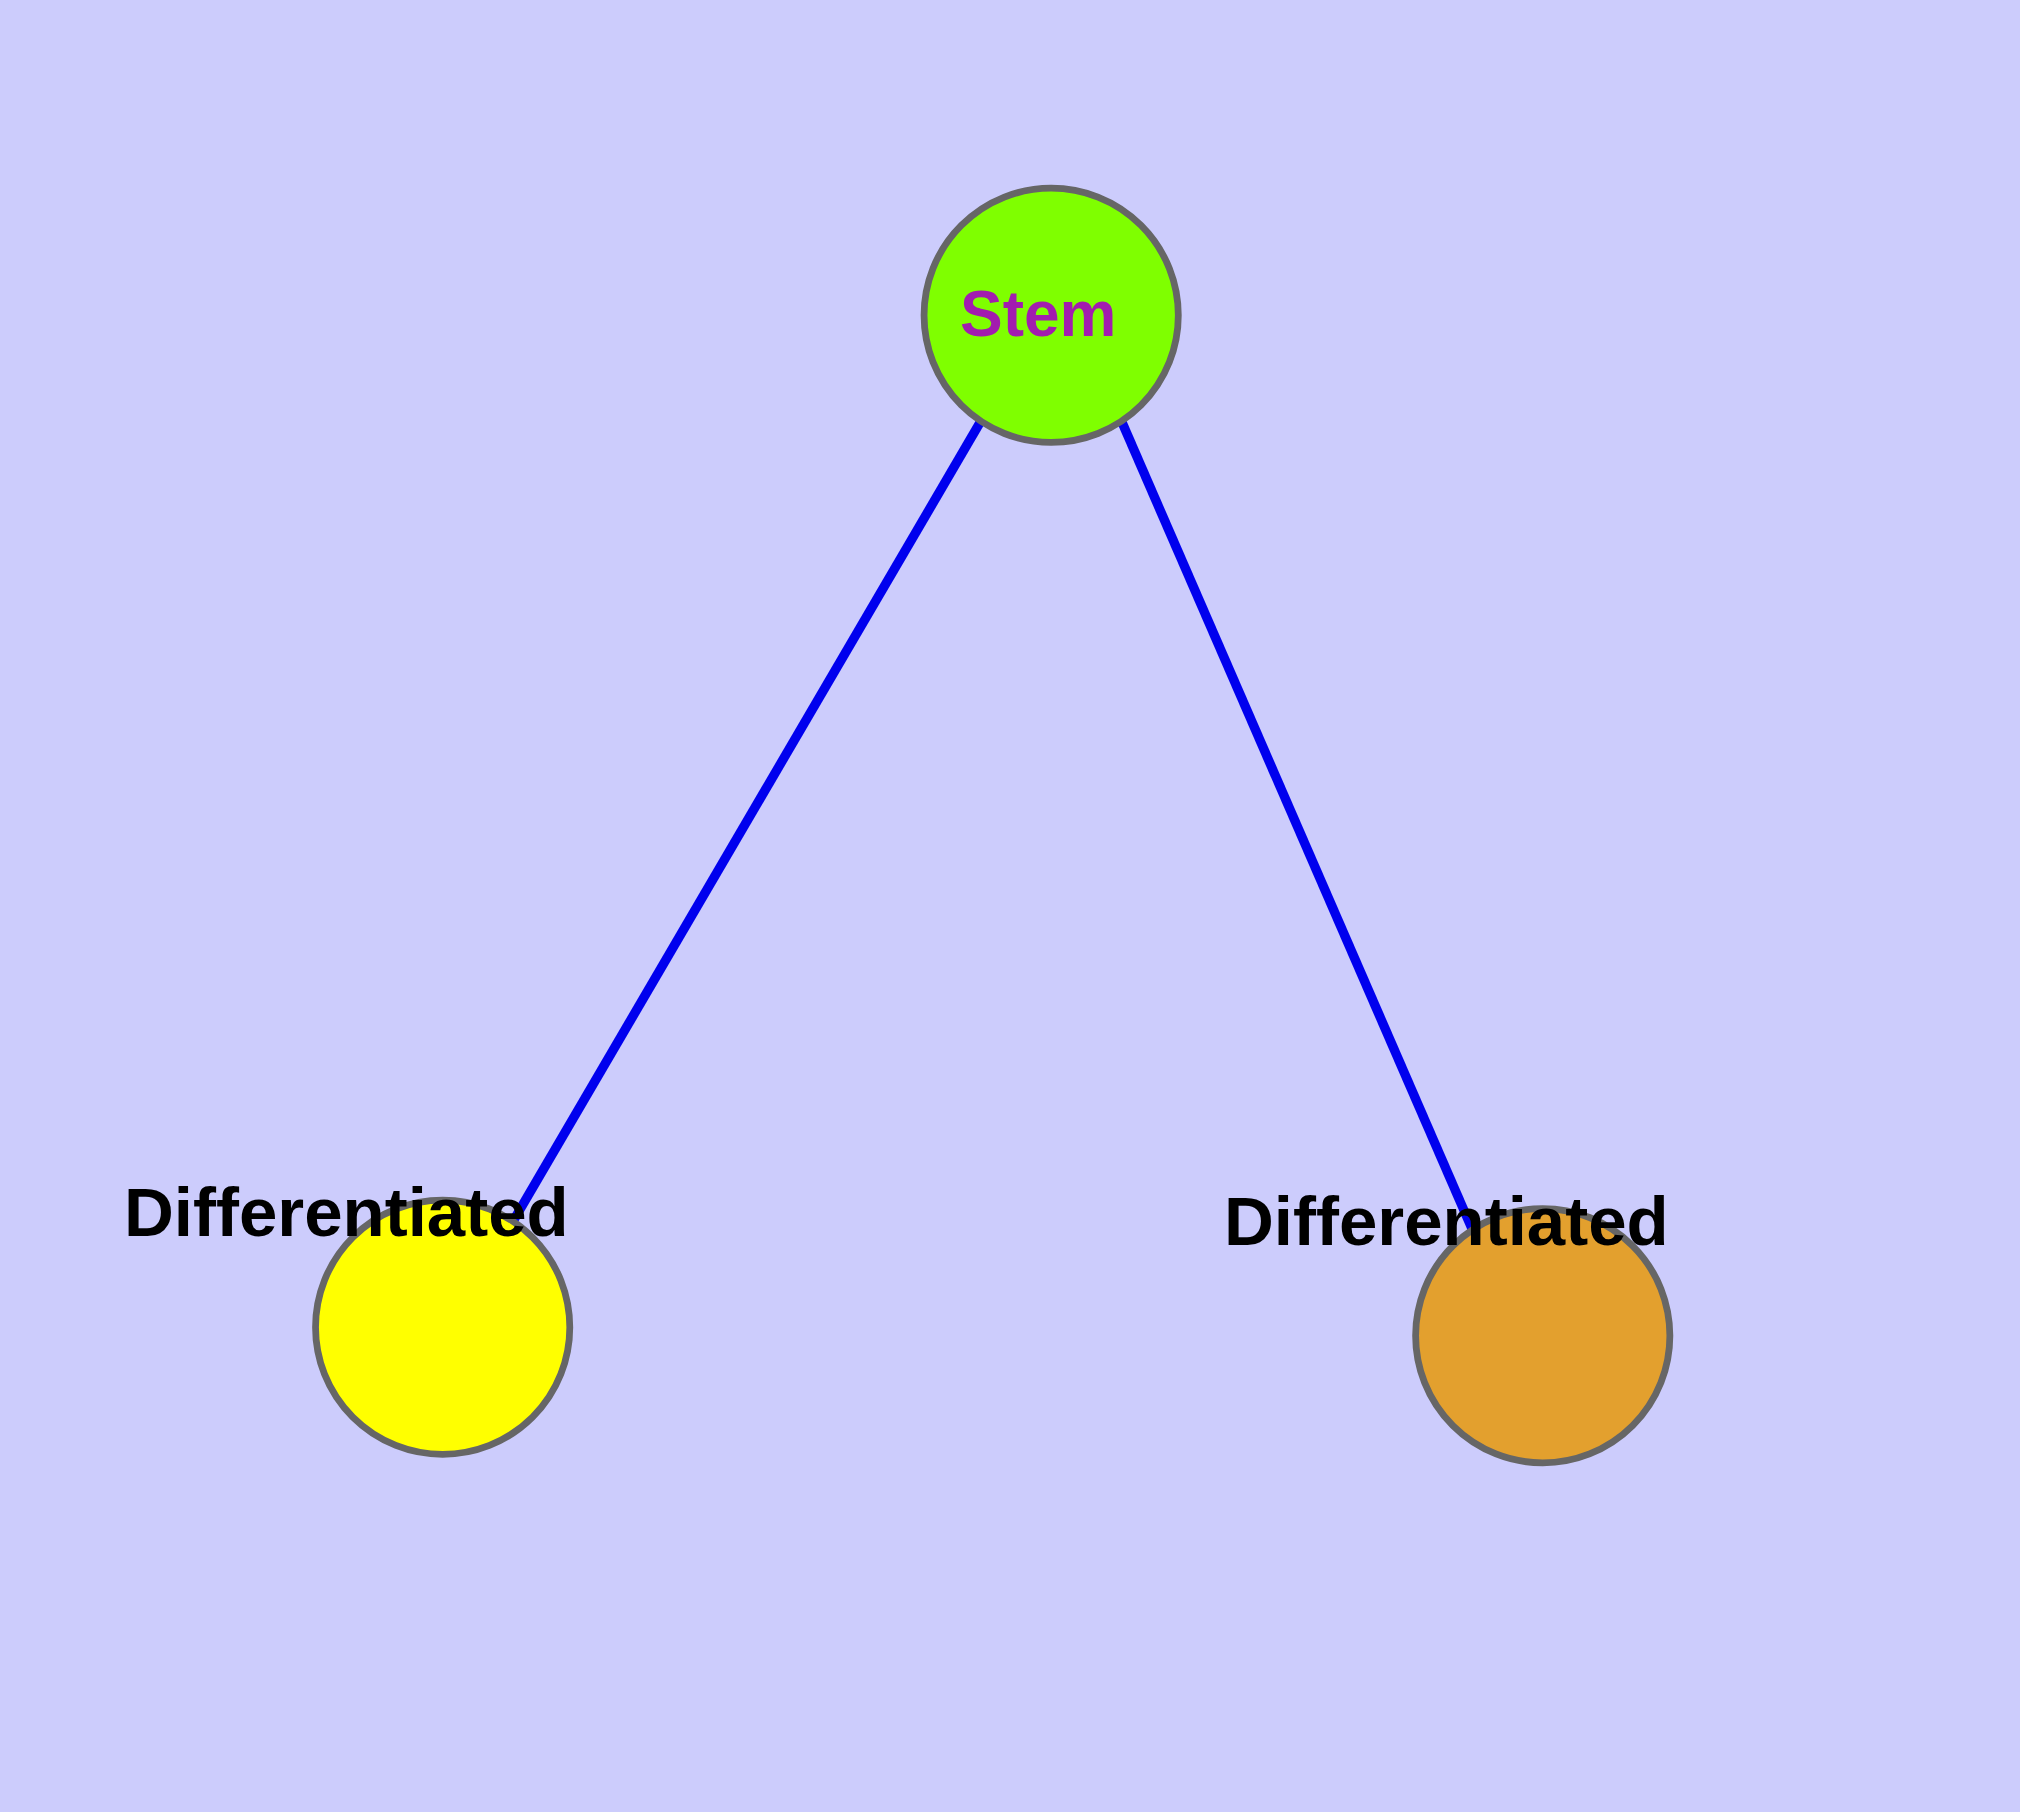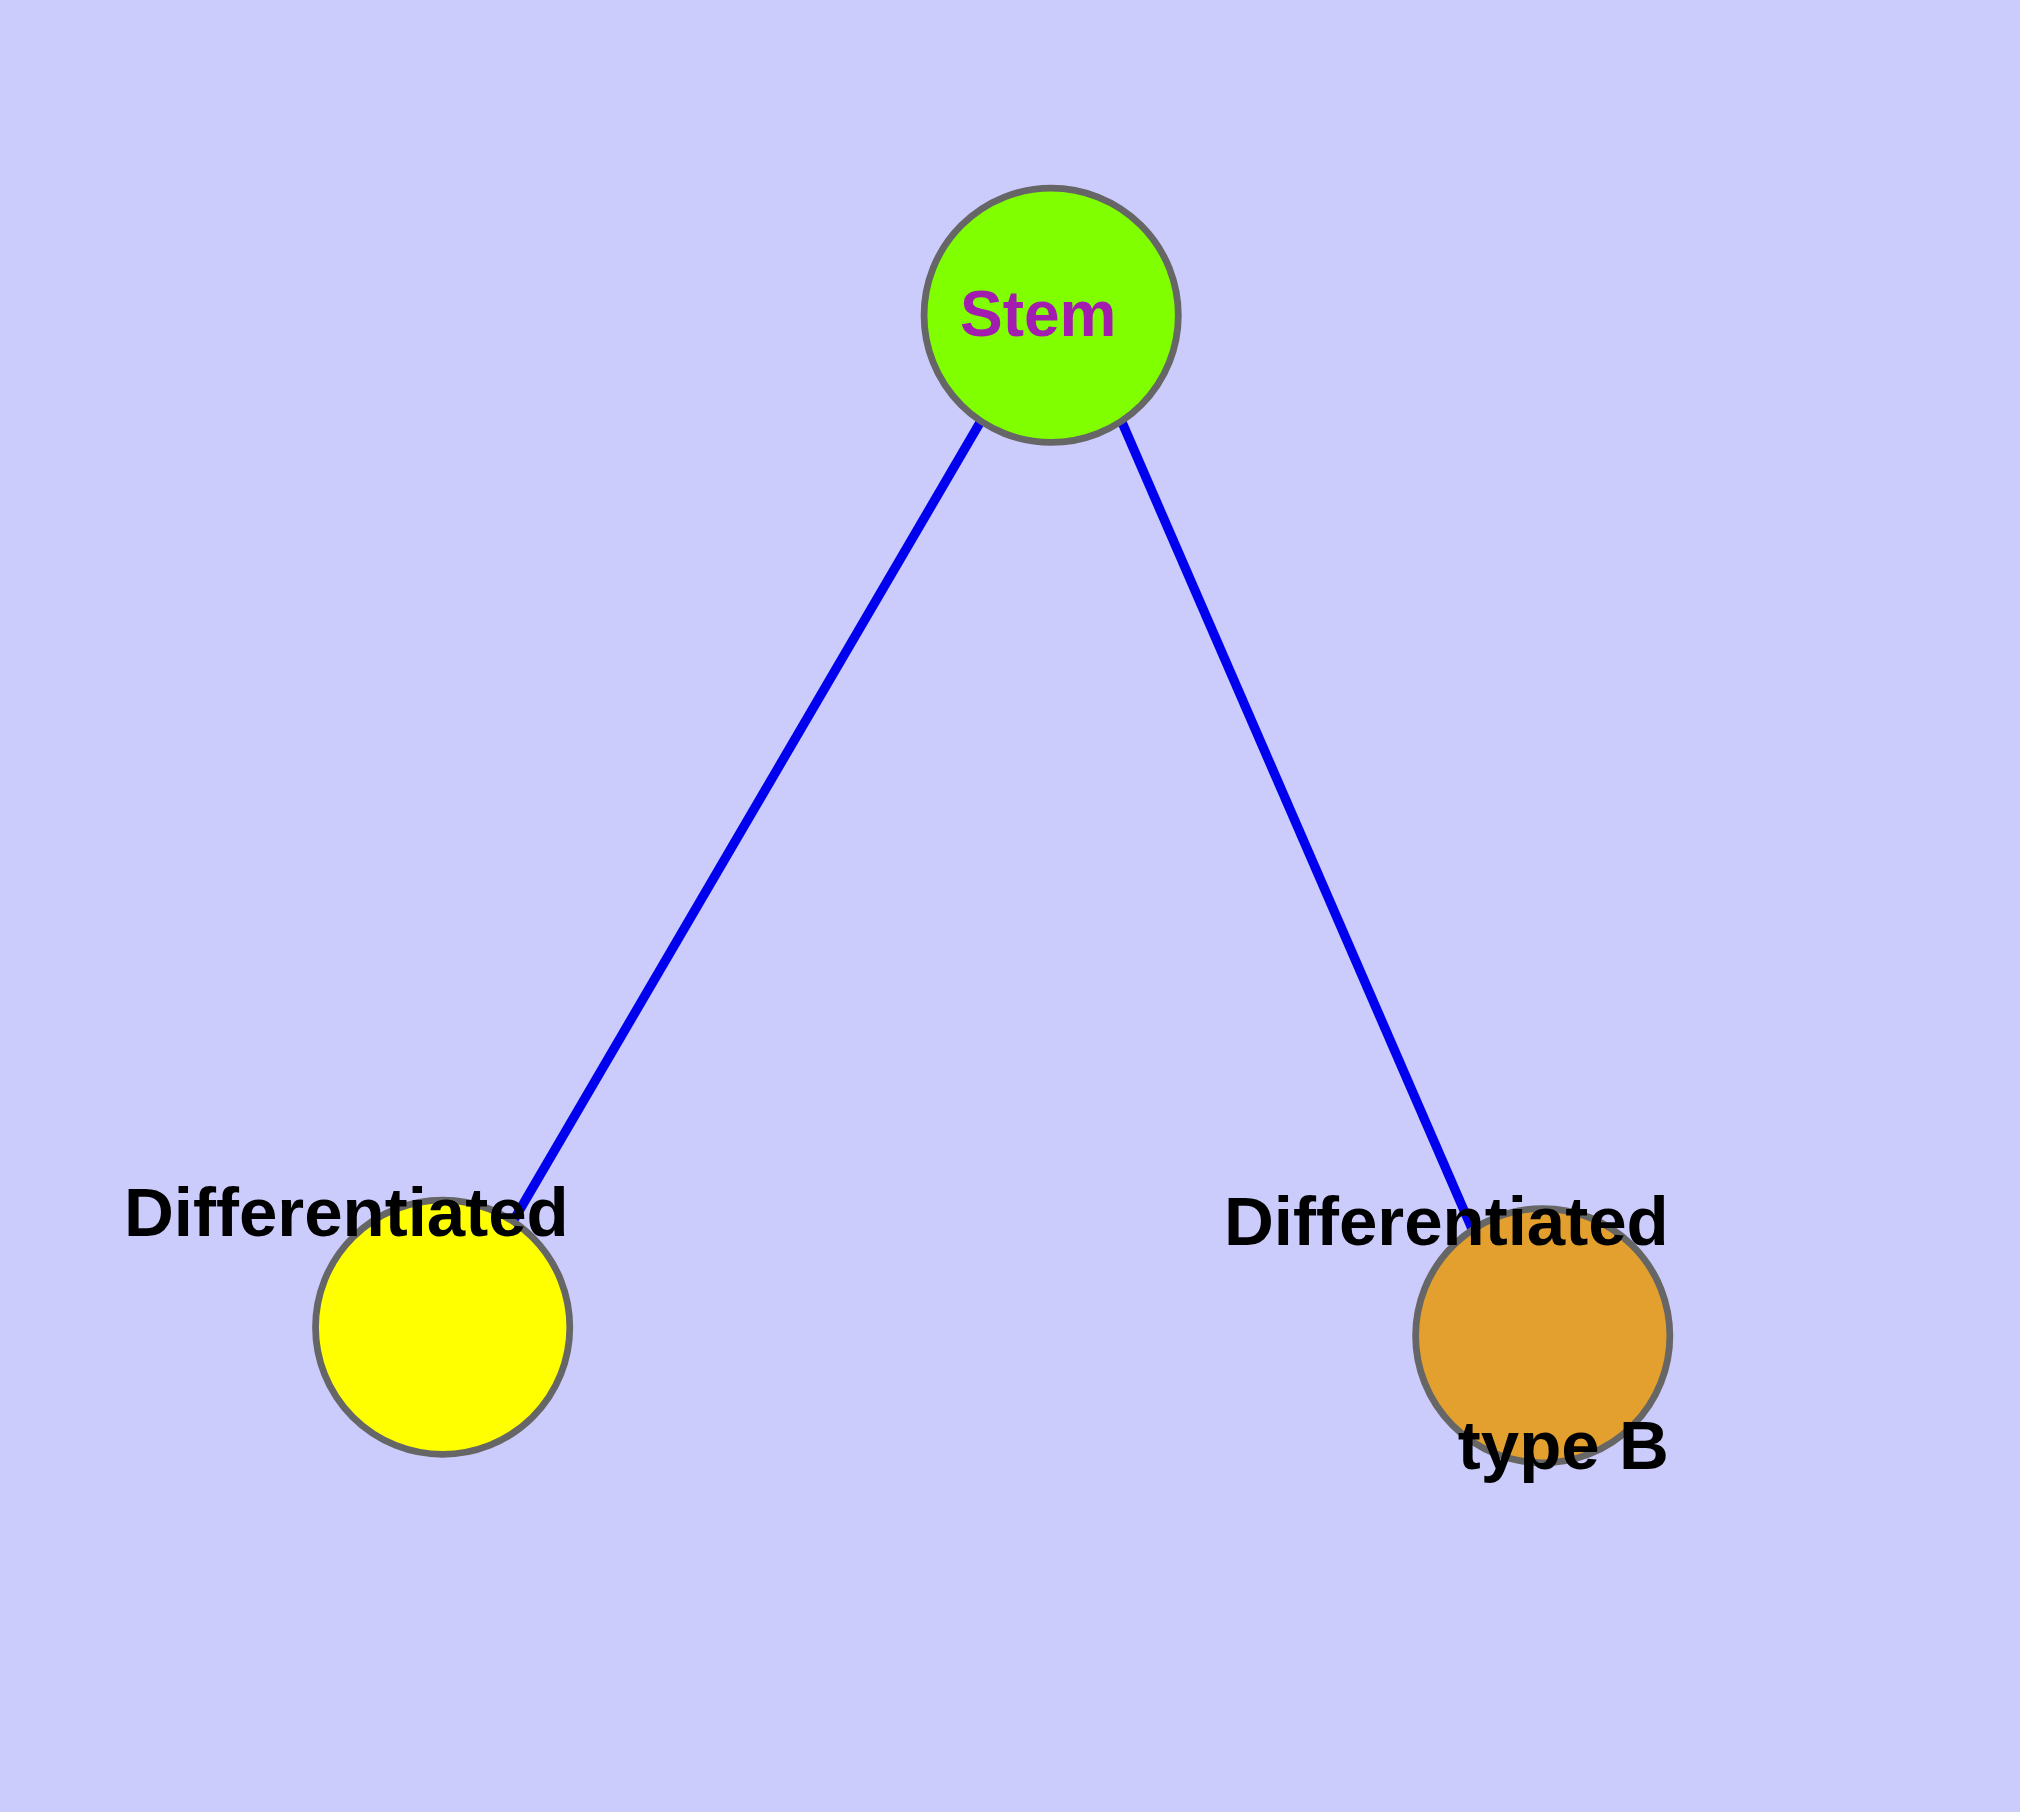--- a/index.html
+++ b/index.html
@@ -70,17 +70,16 @@
   <div class="node-label label-root" style="color: #a21caf; left: 928px; top: 142px; width: auto; margin-left: 32px;">
     <span class="label-line">Stem</span>
   </div>
 
   <div class="node-label label-leaf" style="color: rgb(0, 0, 0); left: 124px; top: 1027px; width: auto;">
     <span class="label-line">Differentiated</span>
   </div>
 
   <div class="node-label label-leaf" style="color: rgb(0, 0, 0); left: 1224px; top: 1036px; width: auto;">
     <span class="label-line">Differentiated</span>
-    <span class="label-line">type B</span>
   </div>
 
 </div>
 
 
 </body></html>

